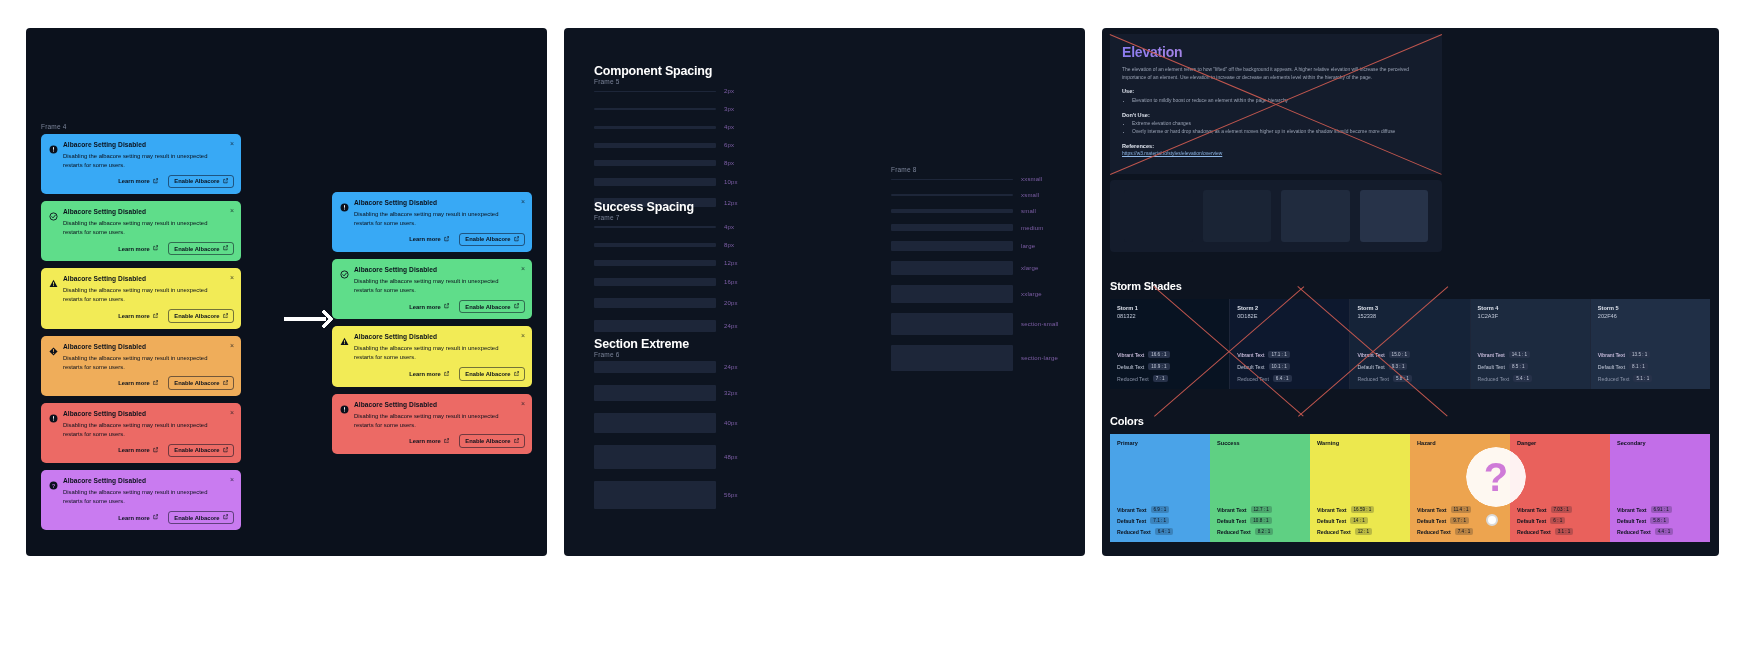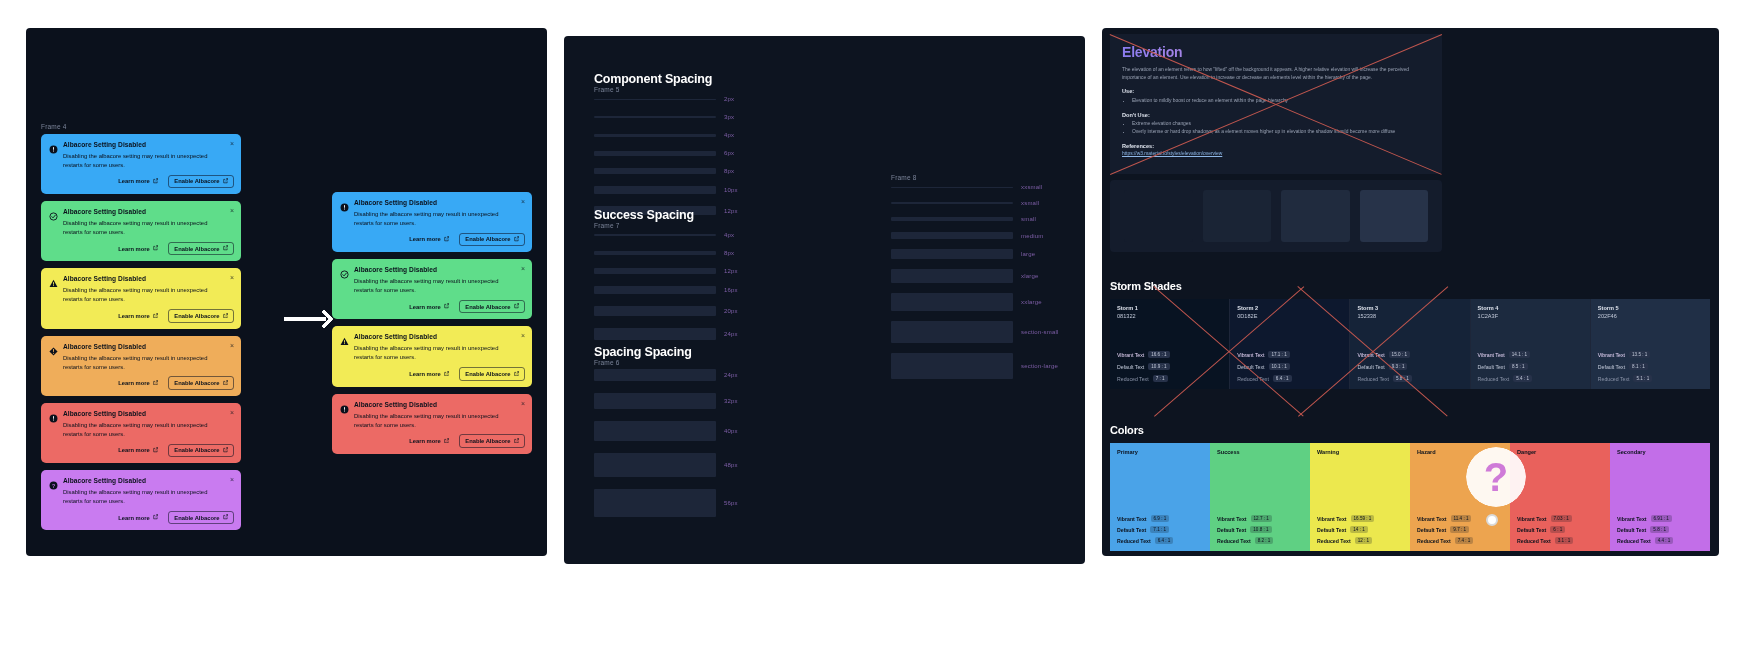--- a/index.html
+++ b/index.html
@@ -44,21 +44,21 @@
   .arrow-h { position:absolute; display:flex; align-items:center; }
   .arrow-line { height:4px; background:#fff; }
   .arrow-head {
     width:14px; height:14px; border-top:4px solid #fff; border-right:4px solid #fff;
     transform: rotate(45deg); margin-left:-9px; border-radius:2px;
   }
   #arrow-1 { left: 258px; top: 284px; }
   #arrow-1 .arrow-line { width: 42px; }
 
   
-  #panel-2 { left: 564px; top: 36px; width: 521px; height: 528px; }
+  #panel-2 { left: 564px; top: 28px; width: 521px; height: 528px; }
   .sp-head { font-size:12.5px; font-weight:bold; color:#fff; letter-spacing:-.2px; }
   .sp-group { position:absolute; }
   .sp-rows { margin-top:3px; }
   .sp-row { display:flex; align-items:center; gap:8px; }
   .sp-bar { width:122px; background:#1d2639; border-radius:1px; }
   .sp-val { font-size:6px; color:#7f5fa8; letter-spacing:.2px; }
 
   #g-component { left:30px; top:36px; }
   #g-content   { left:30px; top:172px; }
   #g-section   { left:30px; top:309px; }
@@ -90,21 +90,21 @@
   .storm-grid { display:flex; gap:0; margin-top:7px; }
   .storm-cell { flex:1; padding:6px 7px 7px; border-right:1px solid #1d2639; }
   .storm-cell:last-child { border-right:none; }
   .storm-name { font-size:5.6px; color:#dfe4ee; font-weight:bold; }
   .storm-hex { font-size:5.6px; color:#c3cada; margin-top:2px; }
   .storm-rows { margin-top:32px; }
   .sr { display:flex; align-items:center; gap:4px; margin-top:5px; }
   .sr-lbl { font-size:5.2px; }
   .sr-chip { font-size:4.6px; background:#27324a; color:#c3cada; border-radius:2px; padding:1px 3px; }
 
-  #colors-wrap { position:absolute; left:8px; top:396px; width:600px; }
+  #colors-wrap { position:absolute; left:8px; top:387px; width:600px; }
   .colors-grid { display:flex; gap:0; margin-top:7px; }
   .color-cell { flex:1; padding:6px 7px 7px; min-height:108px; position:relative; color:#0b111c; }
   .color-name { font-size:5.6px; font-weight:bold; }
   .color-rows { position:absolute; left:7px; bottom:7px; }
   .cr { display:flex; align-items:center; gap:4px; margin-top:4px; }
   .cr-lbl { font-size:5.2px; font-weight:bold; }
   .cr-chip { font-size:4.6px; border-radius:2px; padding:1px 3px; background:rgba(11,17,32,.22); }
 
   .xmark { position:absolute; pointer-events:none; }
   .xmark i { position:absolute; display:block; background:#c0564e; height:1px; transform-origin:0 0; }
@@ -492,21 +492,21 @@
             <div class="sp-bar" style="height:10px"></div>
             <div class="sp-val">20px</div>
           </div>
           <div class="sp-row" style="margin-top: 12px;">
             <div class="sp-bar" style="height:12px"></div>
             <div class="sp-val">24px</div>
           </div>
         </div>
       </div>
     <div class="sp-group" id="g-section">
-        <div class="sp-head">Spacing Spacing</div>
+        <div class="sp-head">Section Extreme</div>
         <div class="frame-label">Frame 6</div>
         <div class="sp-rows">
           <div class="sp-row">
             <div class="sp-bar" style="height:12px"></div>
             <div class="sp-val">24px</div>
           </div>
           <div class="sp-row" style="margin-top: 12px;">
             <div class="sp-bar" style="height:16px"></div>
             <div class="sp-val">32px</div>
           </div>

